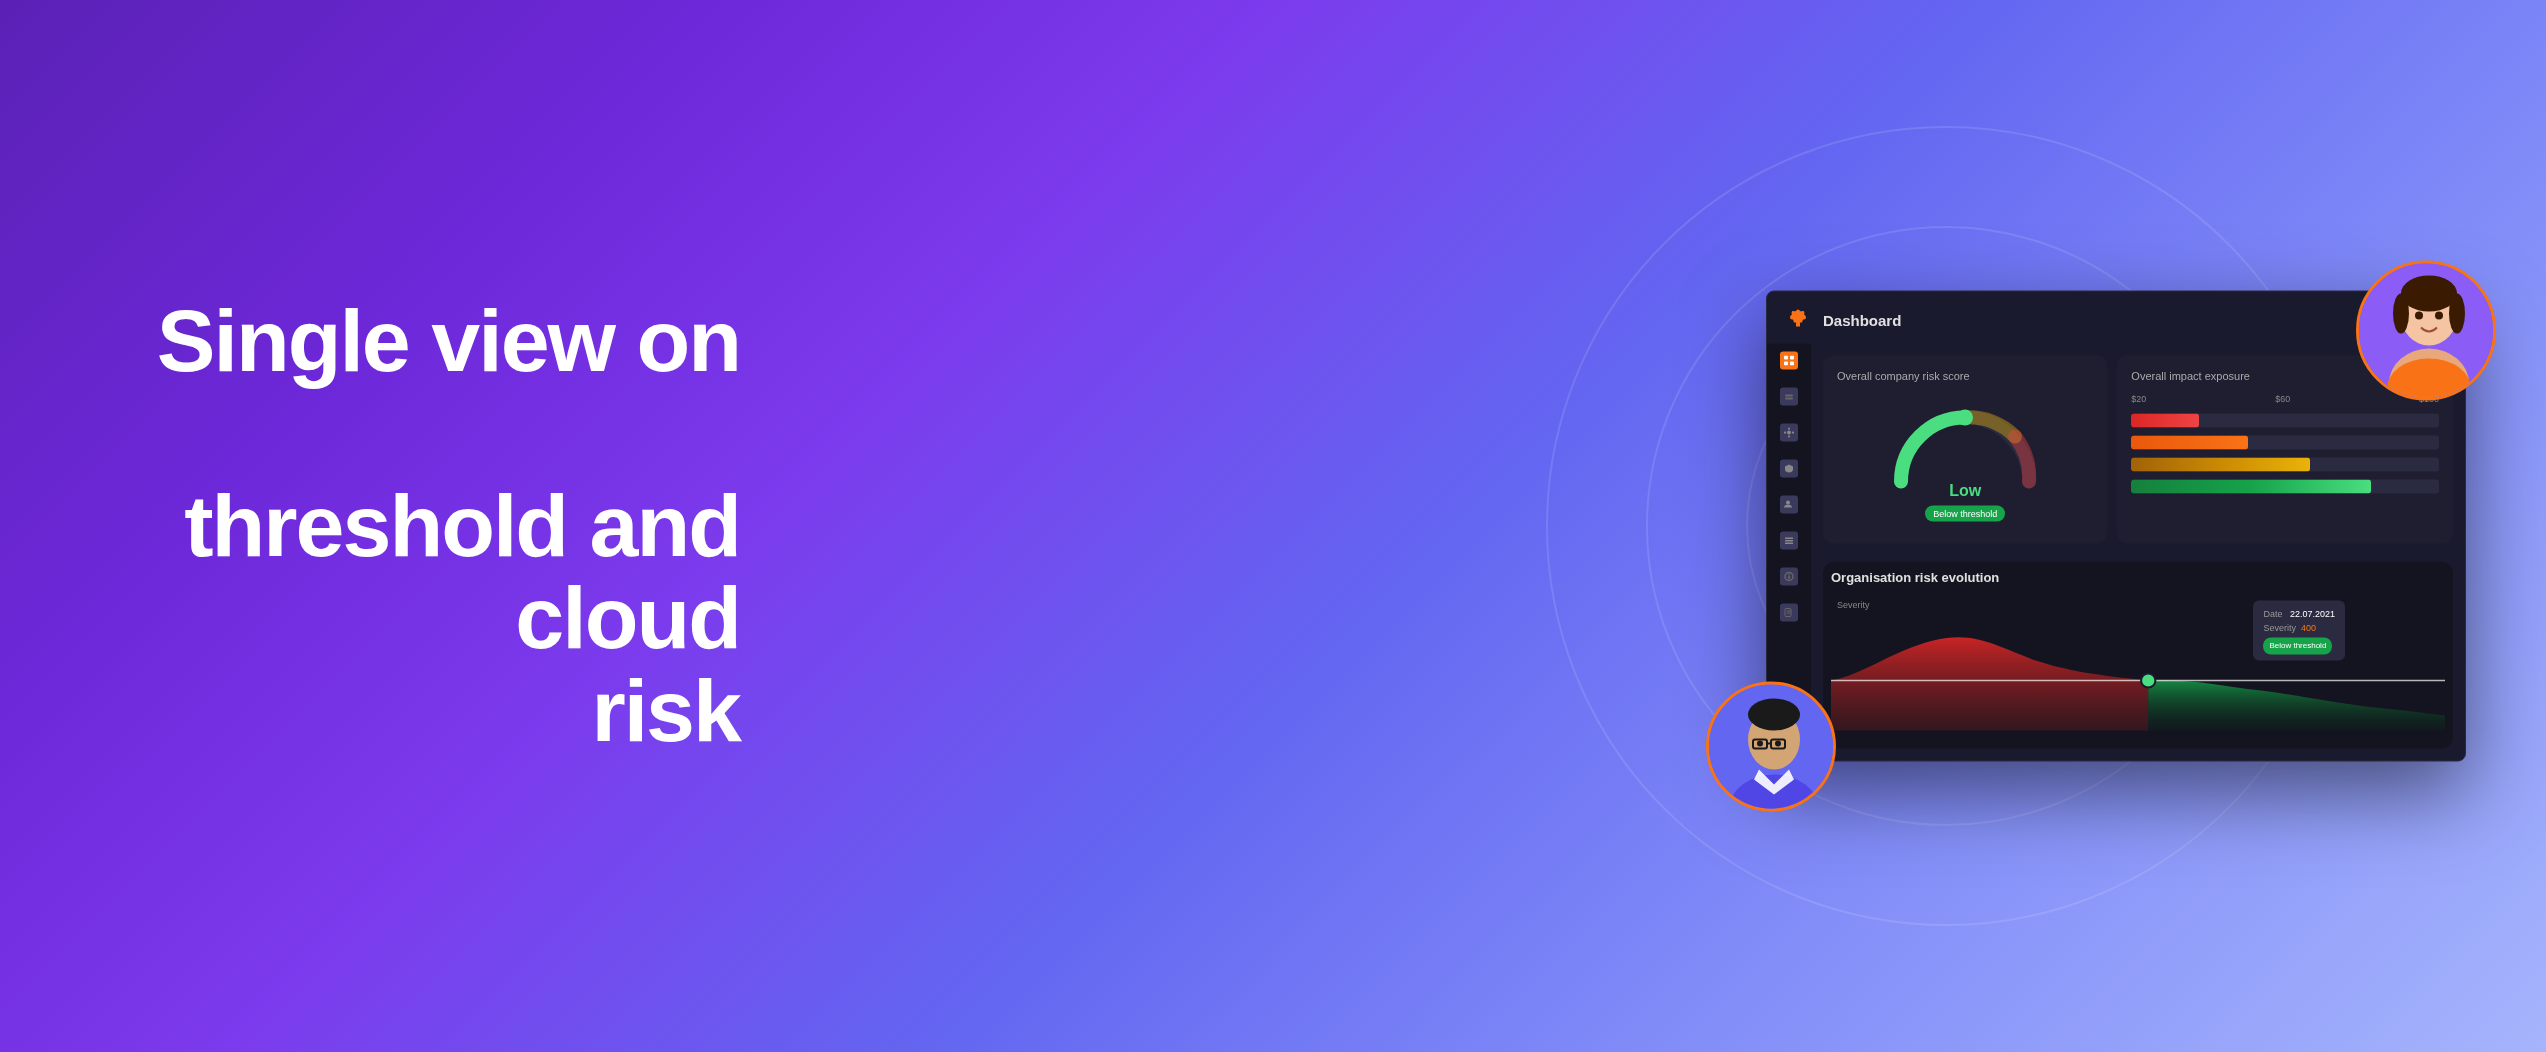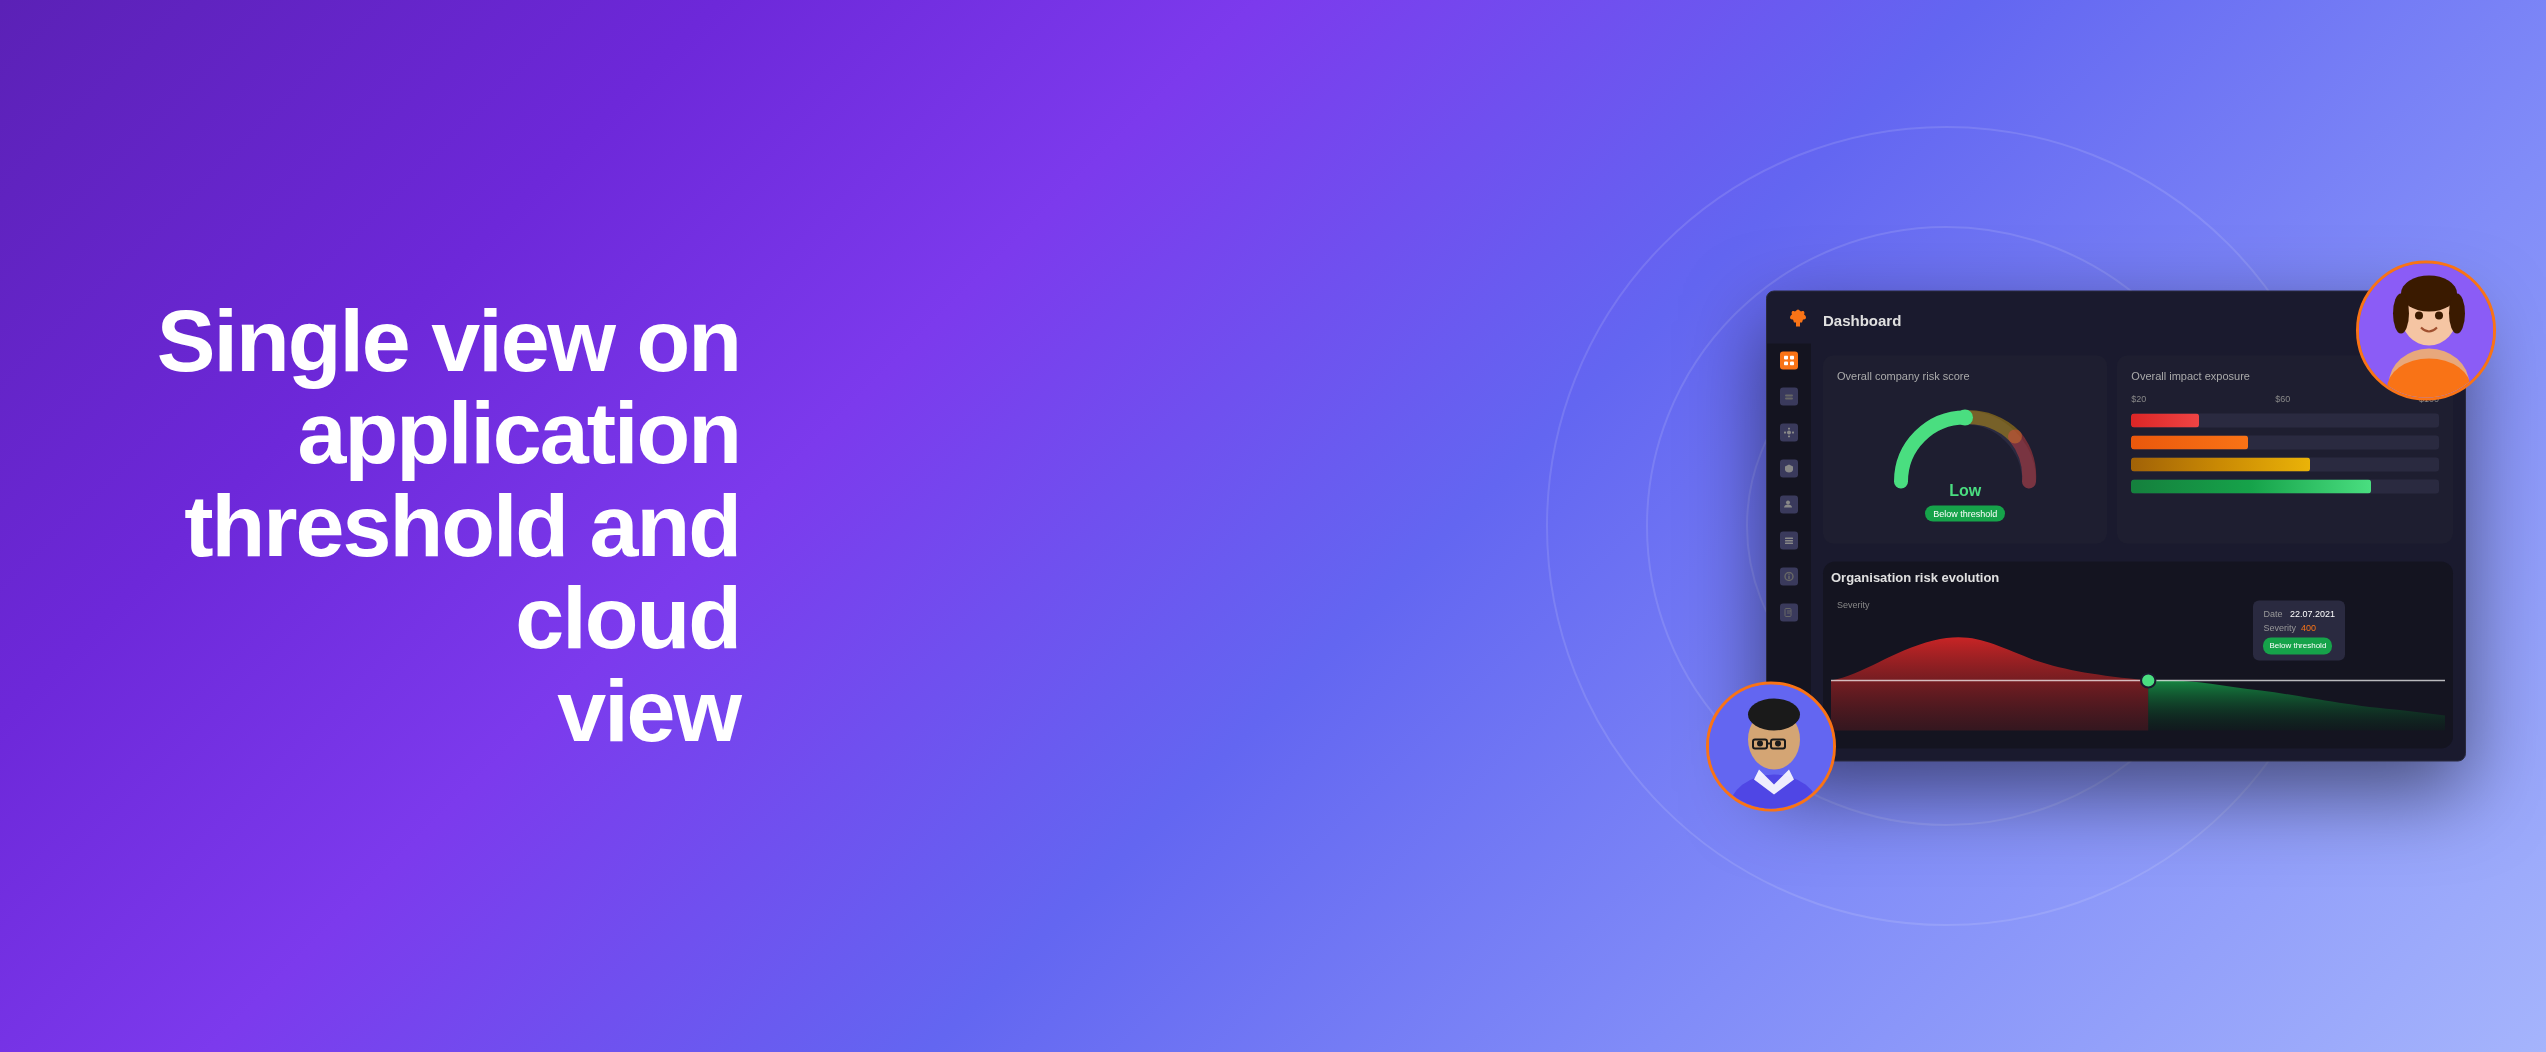--- a/index.html
+++ b/index.html
@@ -317,23 +317,23 @@
 
   <div class="arc-container">
     <div class="arc arc-1"></div>
     <div class="arc arc-2"></div>
     <div class="arc arc-3"></div>
   </div>
 
   <div class="left-section">
     <h1 class="main-heading">
       <span>Single view on</span><br>
-      <span>application</span><br>
+      <br>
       <span>threshold and cloud</span><br>
-      <span>view</span>
+      <span>risk</span>
     </h1>
   </div>
 
   <div class="dashboard-container">
 
     <div class="avatar-top-right">
       <svg viewBox="0 0 140 140" xmlns="http://www.w3.org/2000/svg" width="140" height="140">
         <rect width="140" height="140" fill="#8b5cf6"></rect>
 
         <ellipse cx="70" cy="52" rx="28" ry="30" fill="#f5c5a3"></ellipse>

